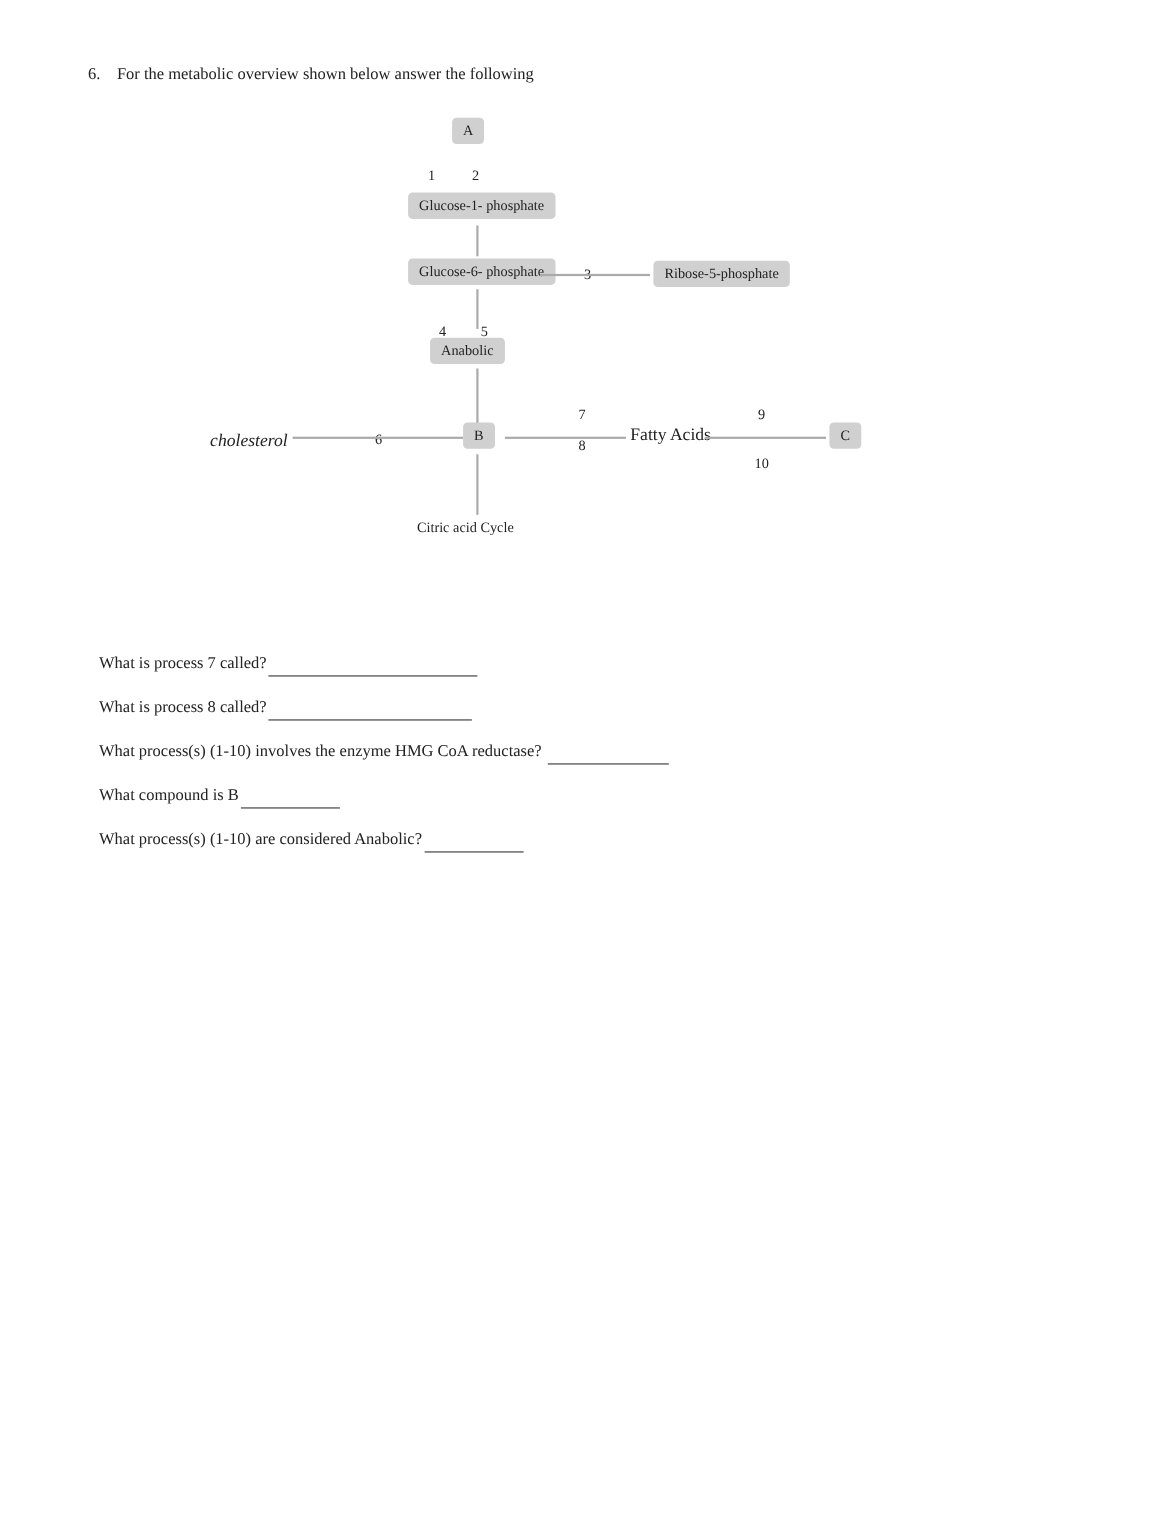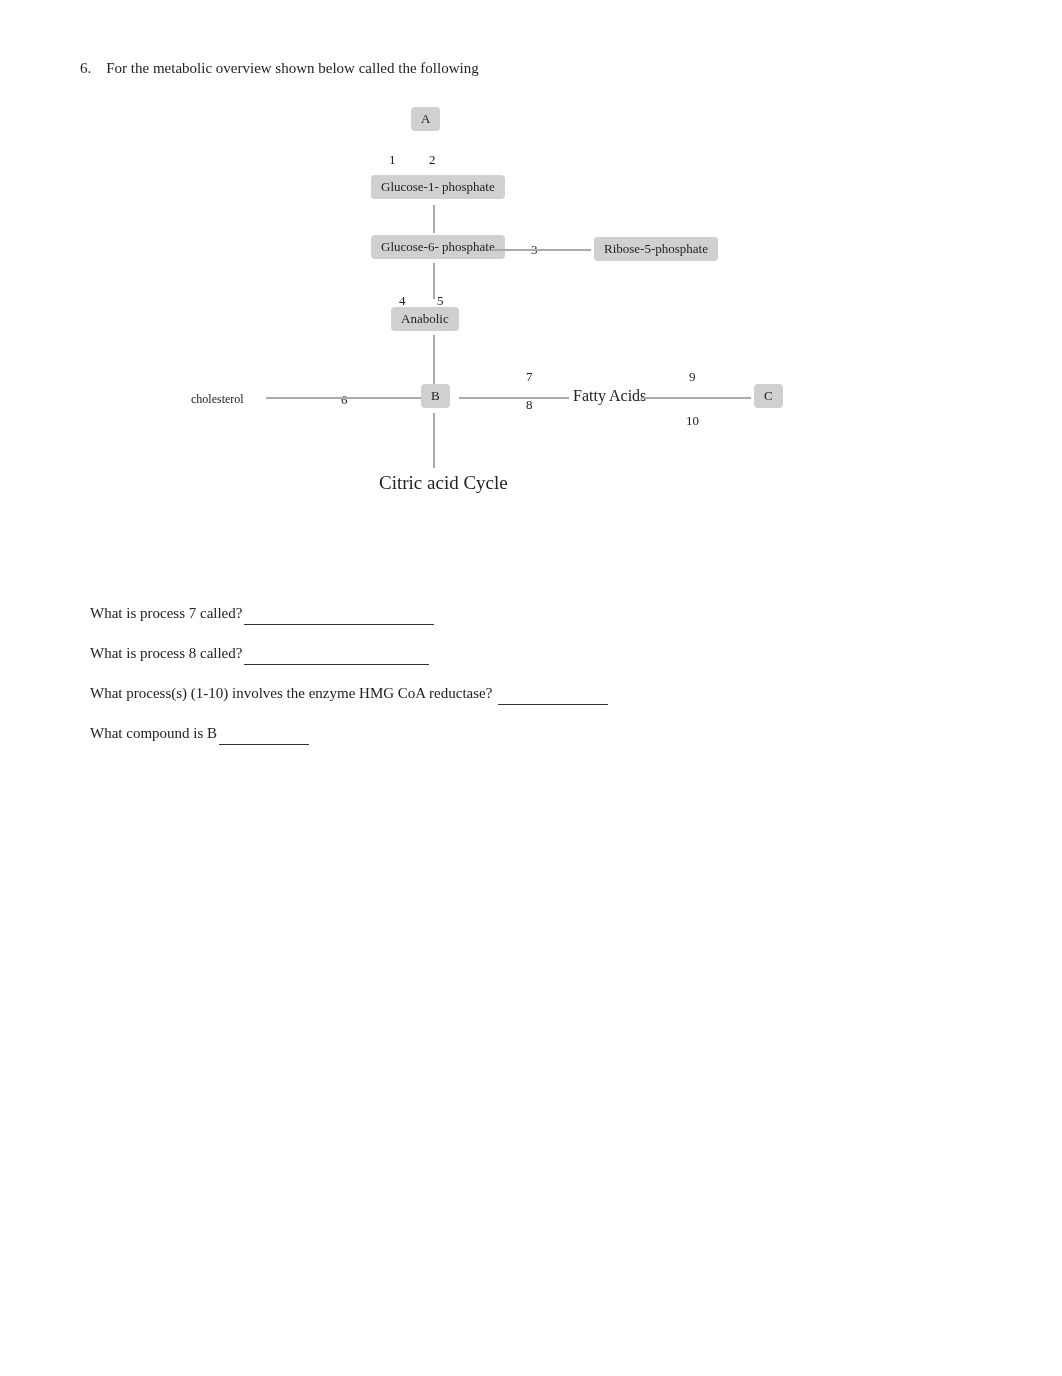--- a/index.html
+++ b/index.html
@@ -38,21 +38,21 @@
     }
 
     .node-label {
       position: absolute;
       font-size: 13px;
       text-align: center;
     }
 
     
     .questions {
-      margin-top: 26px;
+      margin-top: 16px;
       padding-left: 10px;
     }
 
     .q-line {
       margin-bottom: 18px;
       font-size: 15px;
       line-height: 1.4;
     }
 
     .underline {
@@ -60,21 +60,21 @@
       border-bottom: 1px solid #333;
       min-width: 140px;
       margin-left: 2px;
     }
   </style>
 </head>
 <body>
 
 <div class="question-header">
   <span>6.</span>&nbsp;&nbsp;&nbsp;
-  <span>For the metabolic overview shown below called the following</span>
+  <span>For the metabolic overview shown below answer the following</span>
 </div>
 
 <div class="diagram-container">
 
   <div class="node" style="left:230px; top:10px; font-size:13px;">
     <span>A</span>
   </div>
 
   <div class="node-label" style="left:208px; top:55px;">1</div>
   <div class="node-label" style="left:248px; top:55px;">2</div>
@@ -101,21 +101,21 @@
   <div class="node-label" style="left:256px; top:196px;">5</div>
 
   <div style="position:absolute; left:252px; top:166px; width:2px; height:36px; background:#aaa;"></div>
 
   <div class="node" style="left:210px; top:210px;">
     <span>Anabolic</span>
   </div>
 
   <div style="position:absolute; left:252px; top:238px; width:2px; height:50px; background:#aaa;"></div>
 
-  <div class="node-label" style="left:10px; top:295px; font-size:12px;">cholesterol</div>
+  <div class="node-label" style="left:10px; top:295px; font-size:16px;font-style:italic;">cholesterol</div>
 
   <div class="node-label" style="left:160px; top:295px;">6</div>
 
   <div style="position:absolute; left:85px; top:300px; width:155px; height:2px; background:#aaa;"></div>
 
   <div class="node" style="left:240px; top:287px; font-size:13px;">B</div>
 
   <div class="node-label" style="left:345px; top:272px;">7</div>
   <div class="node-label" style="left:345px; top:300px;">8</div>
 
@@ -125,21 +125,21 @@
 
   <div class="node-label" style="left:508px; top:272px;">9</div>
   <div class="node-label" style="left:505px; top:300px;margin-top:16px;">10</div>
 
   <div style="position:absolute; left:460px; top:300px; width:110px; height:2px; background:#aaa;"></div>
 
   <div class="node" style="left:573px; top:287px; font-size:13px;">C</div>
 
   <div style="position:absolute; left:252px; top:316px; width:2px; height:55px; background:#aaa;"></div>
 
-  <div class="node-label" style="left:198px; top:375px; font-size:19px;">Citric acid Cycle</div>
+  <div class="node-label" style="left:198px; top:375px; font-size:13px;">Citric acid Cycle</div>
 
 </div>
 
 <div class="questions">
 
   <div class="q-line">
     <span>What is process 7 called?<span class="underline" style="min-width:190px;">&nbsp;</span></span>
   </div>
 
   <div class="q-line">
@@ -148,15 +148,18 @@
 
 
   <div class="q-line">
     <span>What process(s) (1-10) involves the enzyme HMG CoA reductase? <span class="underline" style="min-width:110px;">&nbsp;</span></span>
   </div>
 
   <div class="q-line">
     <span>What compound is B<span class="underline" style="min-width:90px;">&nbsp;</span></span>
   </div>
 
+  <div class="q-line">
+    <span>What process(s) (1-10) are considered Anabolic?<span class="underline" style="min-width:90px;">&nbsp;</span></span>
+  </div>
 
 
 </div>
 
 </body></html>

